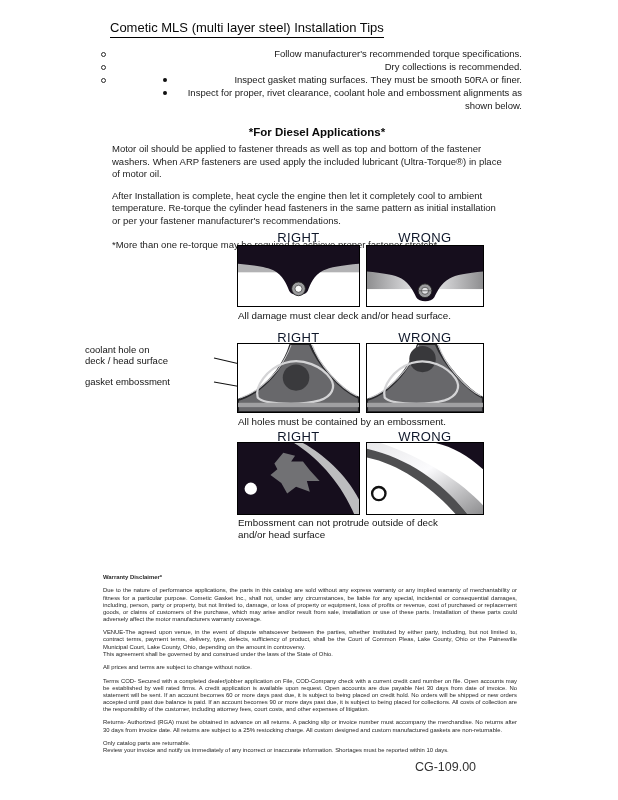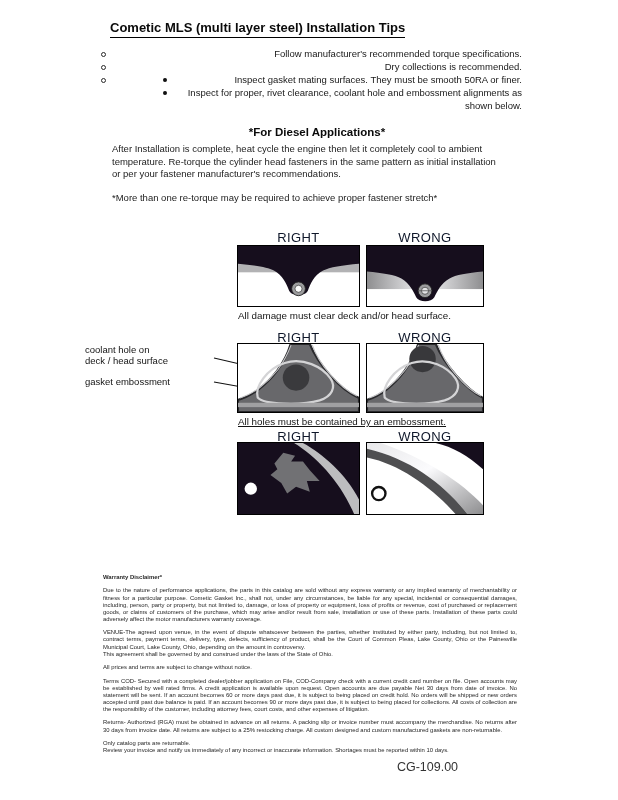--- a/index.html
+++ b/index.html
@@ -1,21 +1,21 @@
 <!DOCTYPE html>
 <html><head>
 <meta charset="utf-8">
 <style>
   html,body{margin:0;padding:0;background:#fff;}
   .page{position:relative;width:618px;height:800px;background:#ffffff;
         font-family:"Liberation Sans",sans-serif;color:#1c1c1c;overflow:hidden;}
 
   
   .text-top{position:absolute;left:100px;top:20px;width:422px;}
-  .title{display:table;font-size:13px;font-weight:bold;color:#0a0a0a;
+  .title{display:table;font-size:13px;font-weight:normal;color:#0a0a0a;
          margin:0 0 9px 10px;padding-bottom:2px;border-bottom:1.6px solid #000;}
   ul.tips{list-style:none;margin:0;padding:0;font-size:9.5px;line-height:13px;color:#181818;}
   ul.tips>li{position:relative;padding-left:9px;text-align:right;}
   ul.tips>li::before{content:"";position:absolute;left:1px;top:4.6px;width:3.4px;height:3.4px;
          border:1px solid #2a2a2a;border-radius:50%;}
   ul.sub{list-style:none;margin:0;padding:0 0 0 17px;}
   ul.sub>li{position:relative;padding-left:8px;margin-left:37px;}
   ul.sub>li::before{content:"";position:absolute;left:0;top:4.8px;width:3.8px;height:3.8px;
          background:#111;border-radius:50%;}
   .diesel-h{font-size:11.5px;font-weight:bold;color:#0a0a0a;margin:14px 0 5px 12px;text-align:center;}
@@ -30,41 +30,42 @@
   .callout{position:absolute;font-size:9.5px;line-height:10.8px;text-align:left;color:#141414;}
   .callout-lines{position:absolute;left:212px;top:351px;width:92px;height:46px;}
 
   
   .disclaimer{position:absolute;left:103px;top:574px;width:414px;
               font-size:5.9px;line-height:7.1px;color:#262626;text-align:justify;}
   .disclaimer p{margin:0;}
   .disclaimer p.gap{margin-top:6.4px;}
   .disc-h{font-weight:bold;text-align:left;}
 
-  .footer-code{position:absolute;left:380px;top:760px;width:95px;text-align:center;
+  .footer-code{position:absolute;left:398px;top:760px;width:95px;text-align:center;
                font-size:12.5px;color:#333;}
 </style>
 </head>
 <body>
 
 <div class="page">
 
   <div class="text-top">
     <h1 class="title">Cometic MLS (multi layer steel) Installation Tips</h1>
     <ul class="tips">
       <li><span>Follow manufacturer's recommended torque specifications.</span></li>
       <li><span>Dry collections is recommended.</span></li>
       <li>
         <ul class="sub">
           <li><span>Inspect gasket mating surfaces.  They must be smooth 50RA or finer.</span></li>
           <li><span>Inspect for proper, rivet clearance, coolant hole and embossment alignments as shown below.</span></li>
         </ul>
       </li>
     </ul>
     <div class="diesel-h">*For Diesel Applications*</div>
+    <p class="para">Motor oil should be applied to fastener threads as well as top and bottom of the fastener washers. When ARP fasteners are used apply the included lubricant (Ultra-Torque®) in place of motor oil.</p>
     <p class="para">After Installation is complete, heat cycle the engine then let it completely cool to ambient temperature. Re-torque the cylinder head fasteners in the same pattern as initial installation or per your fastener manufacturer's recommendations.</p>
     <p class="note">*More than one re-torque may be required to achieve proper fastener stretch*</p>
   </div>
 
   <div class="dg-label" style="left:237px;top:230px;width:123px;">RIGHT</div>
   <div class="dg-label" style="left:366px;top:230px;width:118px;">WRONG</div>
 
   <div class="panel" style="left:237px;top:245px;width:123px;height:62px;">
     <svg viewBox="0 0 123 61" preserveAspectRatio="none">
       <rect x="0" y="0" width="123" height="61" fill="#ffffff"></rect>
@@ -124,21 +125,21 @@
     <svg viewBox="0 0 118 70" preserveAspectRatio="none">
       <rect x="0" y="0" width="118" height="70" fill="#ffffff"></rect>
       <path d="M0,70 V57.5 C13,54 28,42 38,28 C46,17 50,7 52,0 H70 C74,10 80.5,20.5 90.5,32 C100.5,43.5 110,51.5 118,55.5 V70 Z" fill="#68686b" stroke="#29292c" stroke-width="2.2"></path>
       <path d="M2,55.5 C14,52 29,40 39,26.5 C46.5,16 50.5,6.5 52.5,1" stroke="#c6c6c8" stroke-width="1.1" fill="none"></path>
       <path d="M116,53.5 C107.5,49.5 98.5,41.5 89.5,30.5 C81,20.5 75.5,10 72.5,1" stroke="#c6c6c8" stroke-width="1.1" fill="none"></path>
       <circle cx="56.5" cy="15.5" r="13.5" fill="#38383b"></circle>
       <path d="M18,55 C15,44 27,25.5 45.5,19.5 C63,13.8 82,23.5 90,35.5 C96,44.5 91.5,54 79,58 C60,63.5 24,62.5 18,55 Z" stroke="#d4d4d6" stroke-width="2.3" fill="none"></path>
       <rect x="0" y="60.5" width="118" height="4.5" fill="#a0a0a2"></rect>
     </svg>
   </div>
-  <div class="caption" style="left:238px;top:416px;width:250px;text-decoration:underline;">All holes must be contained by an embossment.</div>
+  <div class="caption" style="left:238px;top:416px;width:250px;">All holes must be contained by an embossment.</div>
 
   <div class="dg-label" style="left:237px;top:429px;width:123px;">RIGHT</div>
   <div class="dg-label" style="left:366px;top:429px;width:118px;">WRONG</div>
 
   <div class="panel" style="left:237px;top:442px;width:123px;height:73px;">
     <svg viewBox="0 0 123 73" preserveAspectRatio="none">
       <rect x="0" y="0" width="123" height="73" fill="#160e1d"></rect>
       <path d="M57,0 C80,14 104,40 118,73 L123,73 L123,58 C110,32 86,11 66,0 Z" fill="#bdbdbf"></path>
       <path d="M37,21 L46,10 L58,13 L54,19 L66,19 L73,28 L83,39 L70,39 L73,50 L59,45 L50,52 L44,41 L33,33 L40,27 Z" fill="#717174"></path>
       <circle cx="13" cy="47" r="6.3" fill="#ffffff"></circle>
@@ -153,20 +154,24 @@
           <stop offset="1" stop-color="#8e8e90"></stop>
         </linearGradient>
       </defs>
       <rect x="0" y="0" width="118" height="73" fill="#ffffff"></rect>
       <path d="M14,0 C60,16 96,40 118,64 L118,73 L102,73 C80,44 44,16 0,6 L0,0 Z" fill="url(#g2)"></path>
       <path d="M0,6 C44,16 80,44 102,73 L90,73 C66,46 34,22 0,15 Z" fill="#4f4f51"></path>
       <path d="M70,0 H118 V27 C103,13 87,4 70,0 Z" fill="#160e1d"></path>
       <circle cx="12" cy="52" r="6.8" fill="#ffffff" stroke="#111" stroke-width="2.4"></circle>
     </svg>
   </div>
+  <div class="caption" style="left:238px;top:517px;width:230px;">
+    <div>Embossment can not protrude outside of deck</div>
+    <div>and/or head surface</div>
+  </div>
 
   <div class="disclaimer">
     <p class="disc-h">Warranty Disclaimer*</p>
     <p class="gap">Due to the nature of performance applications, the parts in this catalog are sold without any express warranty or any implied warranty of merchantability or fitness for a particular purpose.  Cometic Gasket Inc., shall not, under any circumstances, be liable for any special, incidental or consequential damages, including, person, party or property, but not limited to, damage, or loss of property or equipment, loss of profits or revenue, cost of purchased or replacement goods, or claims of customers of the purchase, which may arise and/or result from sale, installation or use of these parts.  Installation of these parts could adversely affect the motor manufacturers warranty coverage.</p>
     <p class="gap">VENUE-The agreed upon venue, in the event of dispute whatsoever between the parties, whether instituted by either party, including, but not limited to, contract terms, payment terms, delivery, type, defects, sufficiency of product, shall be the Court of Common Pleas, Lake County, Ohio or the Painesville Municipal Court, Lake County, Ohio, depending on the amount in controversy.</p>
     <p>This agreement shall be governed by and construed under the laws of the State of Ohio.</p>
     <p class="gap">All prices and terms are subject to change without notice.</p>
     <p class="gap">Terms COD- Secured with a completed dealer/jobber application on File, COD-Company check with a current credit card number on file.  Open accounts may be established by well rated firms.  A credit application is available upon request.  Open accounts are due payable Net 30 days from date of invoice.  No statement will be sent.  If an account becomes 60 or more days past due, it is subject to being placed on credit hold.  No orders will be shipped or new orders accepted until past due balance is paid.  If an account becomes 90 or more days past due, it is subject to being placed for collections.  All costs of collection are the responsibility of the customer, including attorney fees, court costs, and other expenses of litigation.</p>
     <p class="gap">Returns- Authorized (RGA) must be obtained in advance on all returns.  A packing slip or invoice number must accompany the merchandise.  No returns after 30 days from invoice date.  All returns are subject to a 25% restocking charge.  All custom designed and custom manufactured gaskets are non-returnable.</p>
     <p class="gap">Only catalog parts are returnable.</p>

